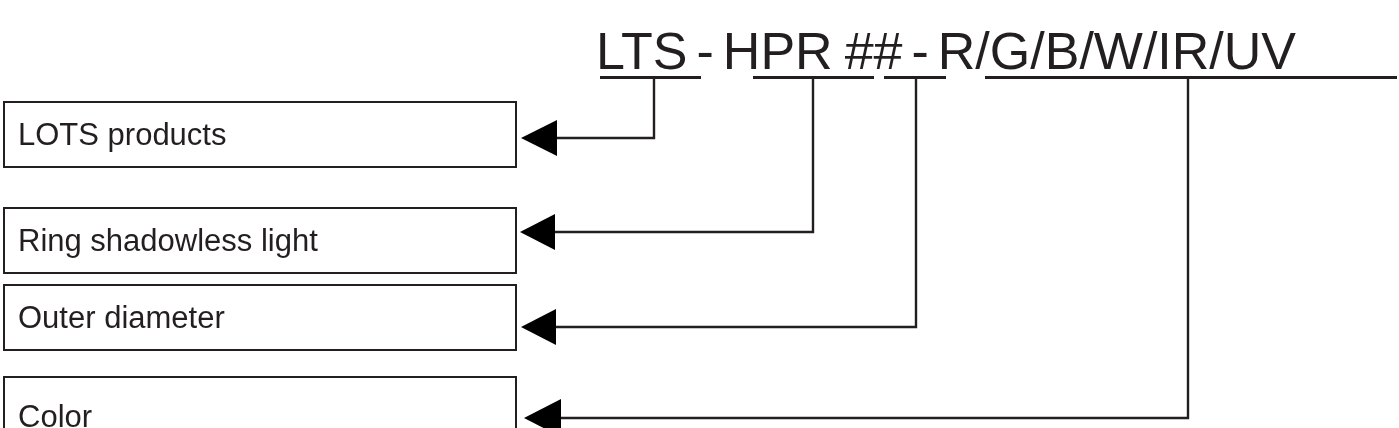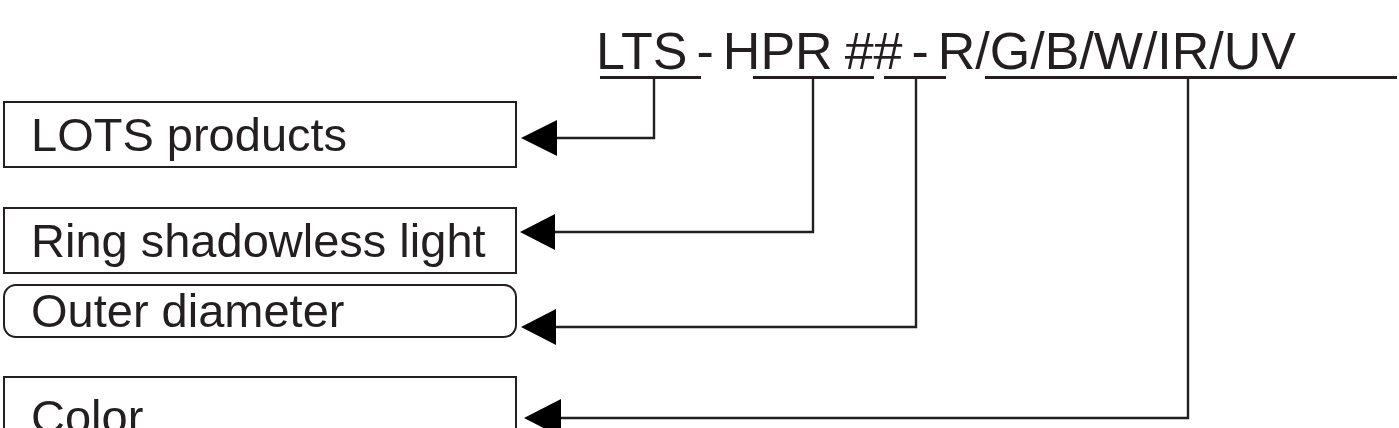--- a/index.html
+++ b/index.html
@@ -60,29 +60,29 @@
   
   .label-box {
     position: absolute;
     left: 3px;
     width: 514px;
     box-sizing: border-box;
     border: 2px solid #231f20;
     background: #ffffff;
     display: flex;
     align-items: center;
-    padding-left: 26px;
-    font-size: 47px;
+    padding-left: 13px;
+    font-size: 31px;
     line-height: 40px;
     color: #231f20;
     white-space: nowrap;
   }
   .box1 { top: 73px;  height: 67px; }
   .box2 { top: 179px; height: 67px; }
-  .box3 { top: 256px; height: 54px; border-radius: 13px; }
+  .box3 { top: 256px; height: 67px; }
   .box4 { top: 348px; height: 82px; }
 
   
   #connectors {
     position: absolute;
     left: 0;
     top: 0;
     width: 1399px;
     height: 428px;
     pointer-events: none;

